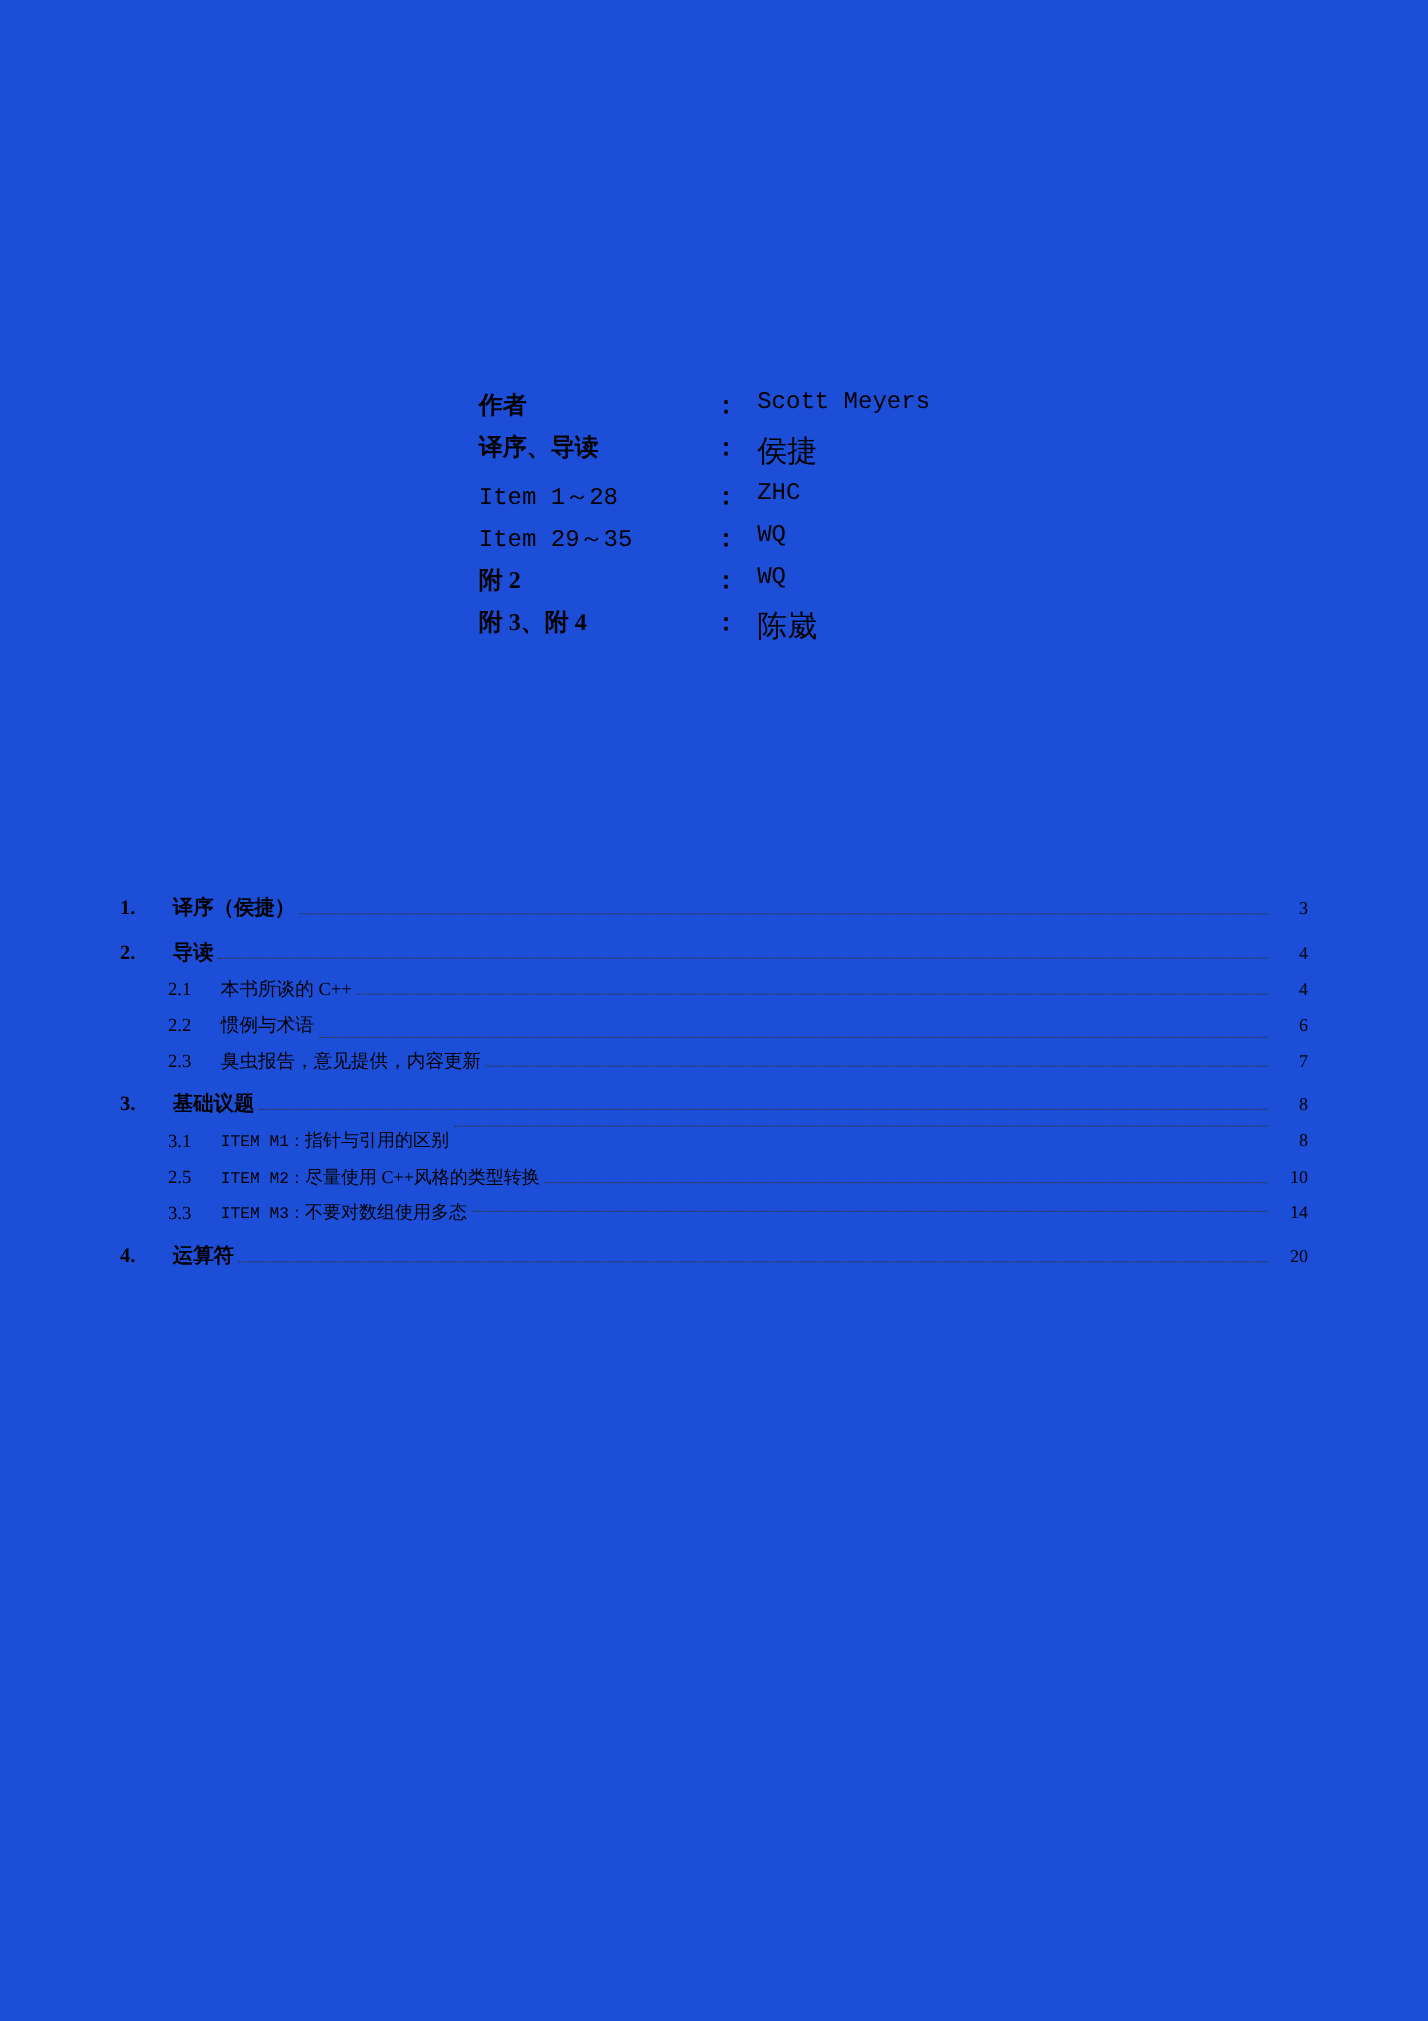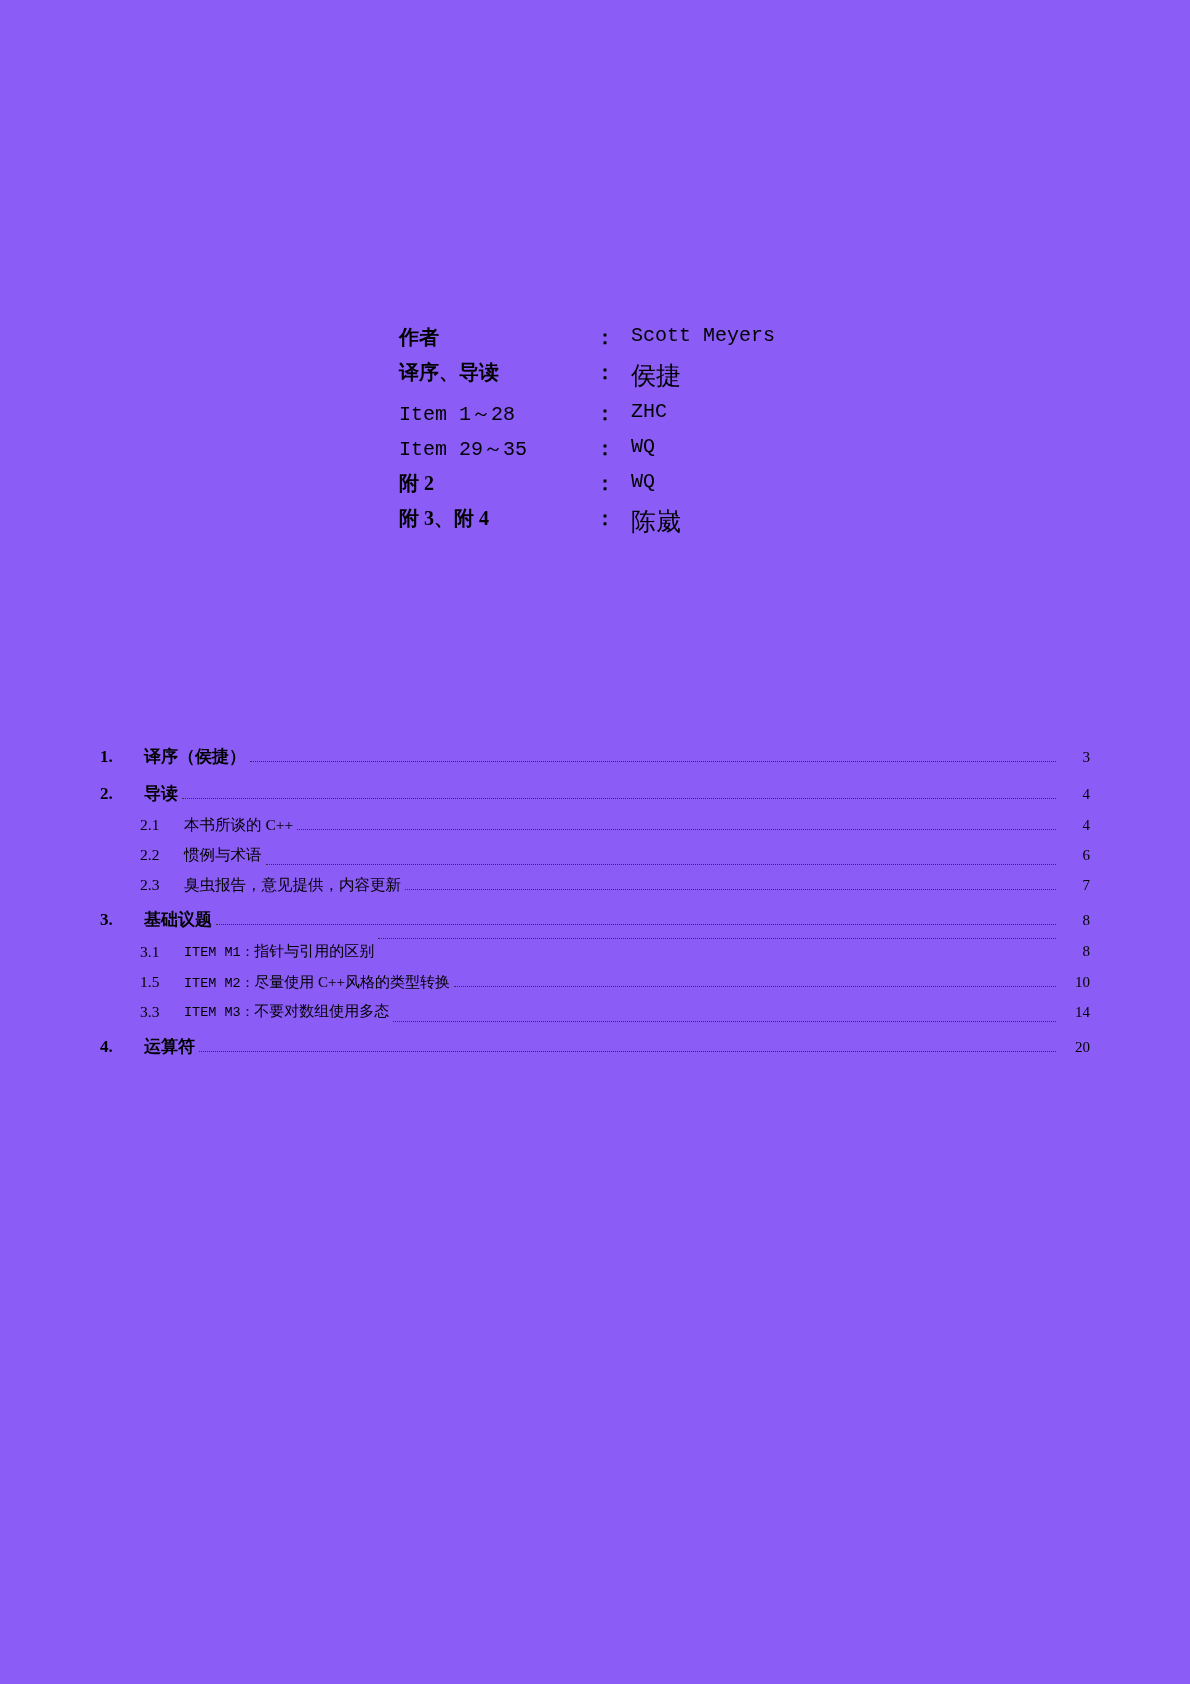--- a/index.html
+++ b/index.html
@@ -13,21 +13,21 @@
       font-family: 'Times New Roman', Times, serif;
       color: #000000;
       width: 1190px;
       min-height: 1684px;
       position: relative;
     }
 
     .page {
       width: 1190px;
       min-height: 1684px;
-      background: #8b5cf6;
+      background: #1d4ed8;
       padding: 80px 100px;
       position: relative;
     }
 
     
     .title-section {
       padding-top: 180px;
       text-align: center;
       margin-bottom: 60px;
     }
@@ -183,26 +183,26 @@
         <span style="flex: 1 1 0%; border-bottom: 1px dotted rgb(51, 51, 51); margin: 0px 4px 4px; min-width: 20px;"></span>
         <span style="min-width: 30px; text-align: right; font-size: 15px; font-family: &quot;Times New Roman&quot;, Times, serif; font-weight: normal;">8</span>
       </div>
       <div style="display: flex; align-items: flex-start; width: 100%; margin-bottom: 2px; font-size: 15.5px; line-height: 1.8;">
         <span style="min-width: 44px; flex-shrink: 0; font-weight: normal; font-family: &quot;Times New Roman&quot;, Times, serif; margin-left: 40px;">3.1</span>
         <span style="font-family: &quot;Courier New&quot;, Courier, monospace; font-size: 13.5px;"><span style="font-family: &quot;Courier New&quot;, Courier, monospace;">ITEM M1：</span><span style="font-family: SimSun, STSong, serif; font-size: 15px;">指针与引用的区别</span></span>
         <span style="flex: 1 1 0%; border-bottom: 1px dotted rgb(51, 51, 51); margin: 0px 4px 4px; min-width: 20px;"></span>
         <span style="min-width: 30px; text-align: right; font-size: 15px; font-family: &quot;Times New Roman&quot;, Times, serif; font-weight: normal;">8</span>
       </div>
       <div style="display: flex; align-items: baseline; width: 100%; margin-bottom: 2px; font-size: 15.5px; line-height: 1.8;">
-        <span style="min-width: 44px; flex-shrink: 0; font-weight: normal; font-family: &quot;Times New Roman&quot;, Times, serif; margin-left: 40px;">1.5</span>
+        <span style="min-width: 44px; flex-shrink: 0; font-weight: normal; font-family: &quot;Times New Roman&quot;, Times, serif; margin-left: 40px;">2.5</span>
         <span style="font-family: &quot;Courier New&quot;, Courier, monospace; font-size: 13.5px;"><span style="font-family: &quot;Courier New&quot;, Courier, monospace;">ITEM M2：</span><span style="font-family: SimSun, STSong, serif; font-size: 15px;">尽量使用 C++风格的类型转换</span></span>
         <span style="flex: 1 1 0%; border-bottom: 1px dotted rgb(51, 51, 51); margin: 0px 4px 4px; min-width: 20px;"></span>
         <span style="min-width: 30px; text-align: right; font-size: 15px; font-family: &quot;Times New Roman&quot;, Times, serif; font-weight: normal;">10</span>
       </div>
-      <div style="display: flex; align-items: flex-end; width: 100%; margin-bottom: 2px; font-size: 15.5px; line-height: 1.8;">
+      <div style="display: flex; align-items: center; width: 100%; margin-bottom: 2px; font-size: 15.5px; line-height: 1.8;">
         <span style="min-width: 44px; flex-shrink: 0; font-weight: normal; font-family: &quot;Times New Roman&quot;, Times, serif; margin-left: 40px;">3.3</span>
         <span style="font-family: &quot;Courier New&quot;, Courier, monospace; font-size: 13.5px;"><span style="font-family: &quot;Courier New&quot;, Courier, monospace;">ITEM M3：</span><span style="font-family: SimSun, STSong, serif; font-size: 15px;">不要对数组使用多态</span></span>
         <span style="flex: 1 1 0%; border-bottom: 1px dotted rgb(51, 51, 51); margin: 0px 4px 4px; min-width: 20px;"></span>
         <span style="min-width: 30px; text-align: right; font-size: 15px; font-family: &quot;Times New Roman&quot;, Times, serif; font-weight: normal;">14</span>
       </div>
       <div style="display: flex; align-items: baseline; width: 100%; margin-bottom: 2px; font-size: 17px; line-height: 1.8; font-weight: bold; margin-top: 6px;">
         <span style="min-width: 44px; flex-shrink: 0; font-weight: bold; font-family: &quot;Times New Roman&quot;, Times, serif;">4.</span>
         <span style="font-family: SimSun, STSong, serif;">运算符</span>
         <span style="flex: 1 1 0%; border-bottom: 1px dotted rgb(51, 51, 51); margin: 0px 4px 4px; min-width: 20px;"></span>
         <span style="min-width: 30px; text-align: right; font-size: 15px; font-family: &quot;Times New Roman&quot;, Times, serif; font-weight: normal;">20</span>

